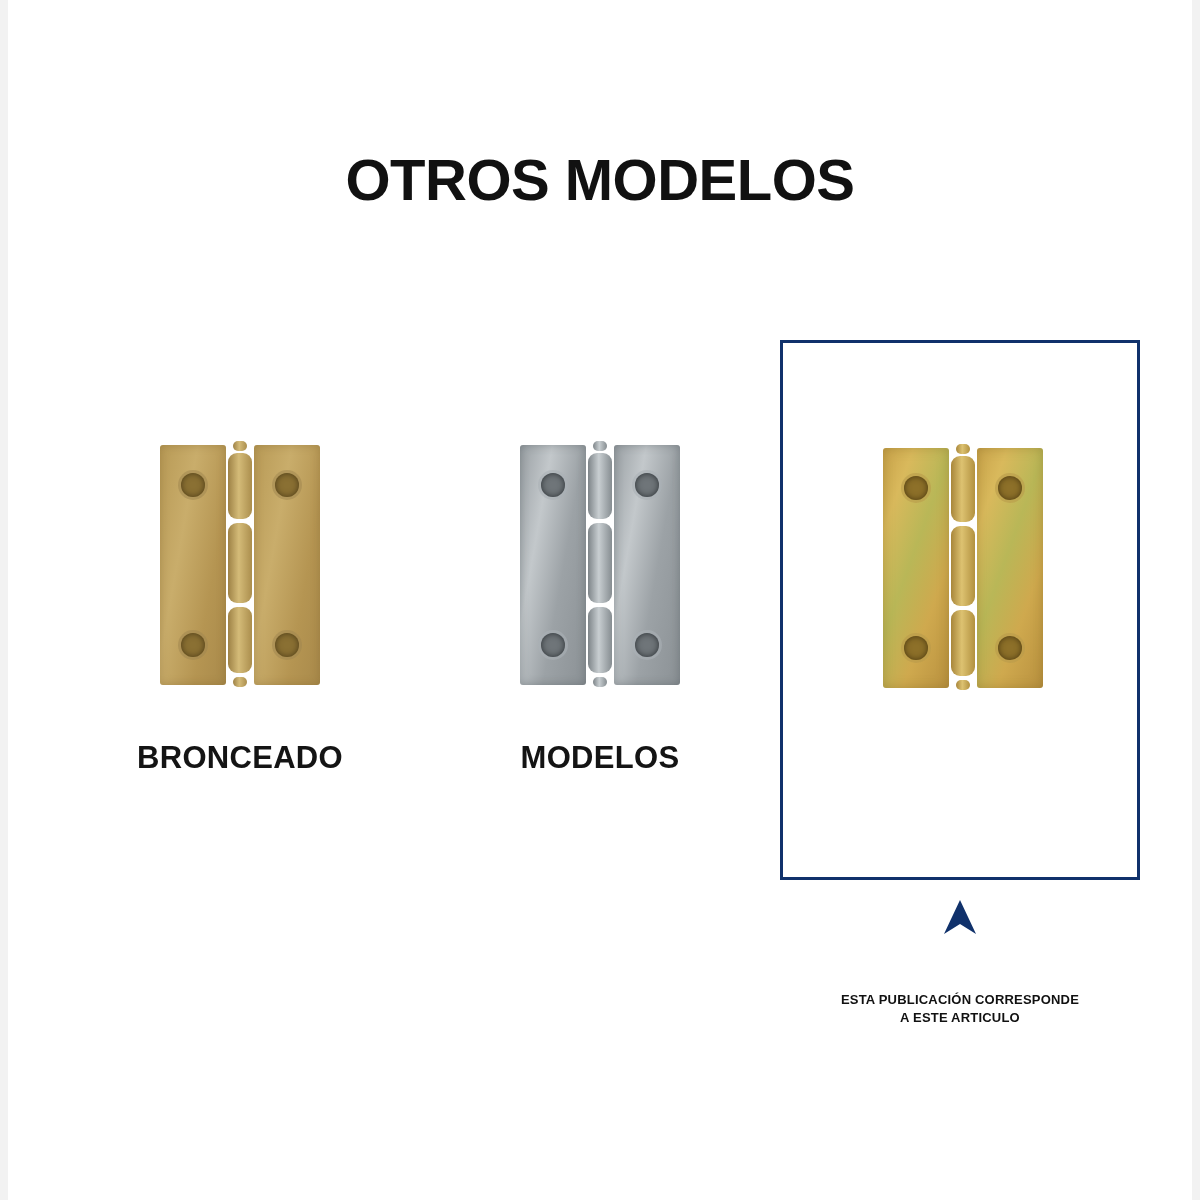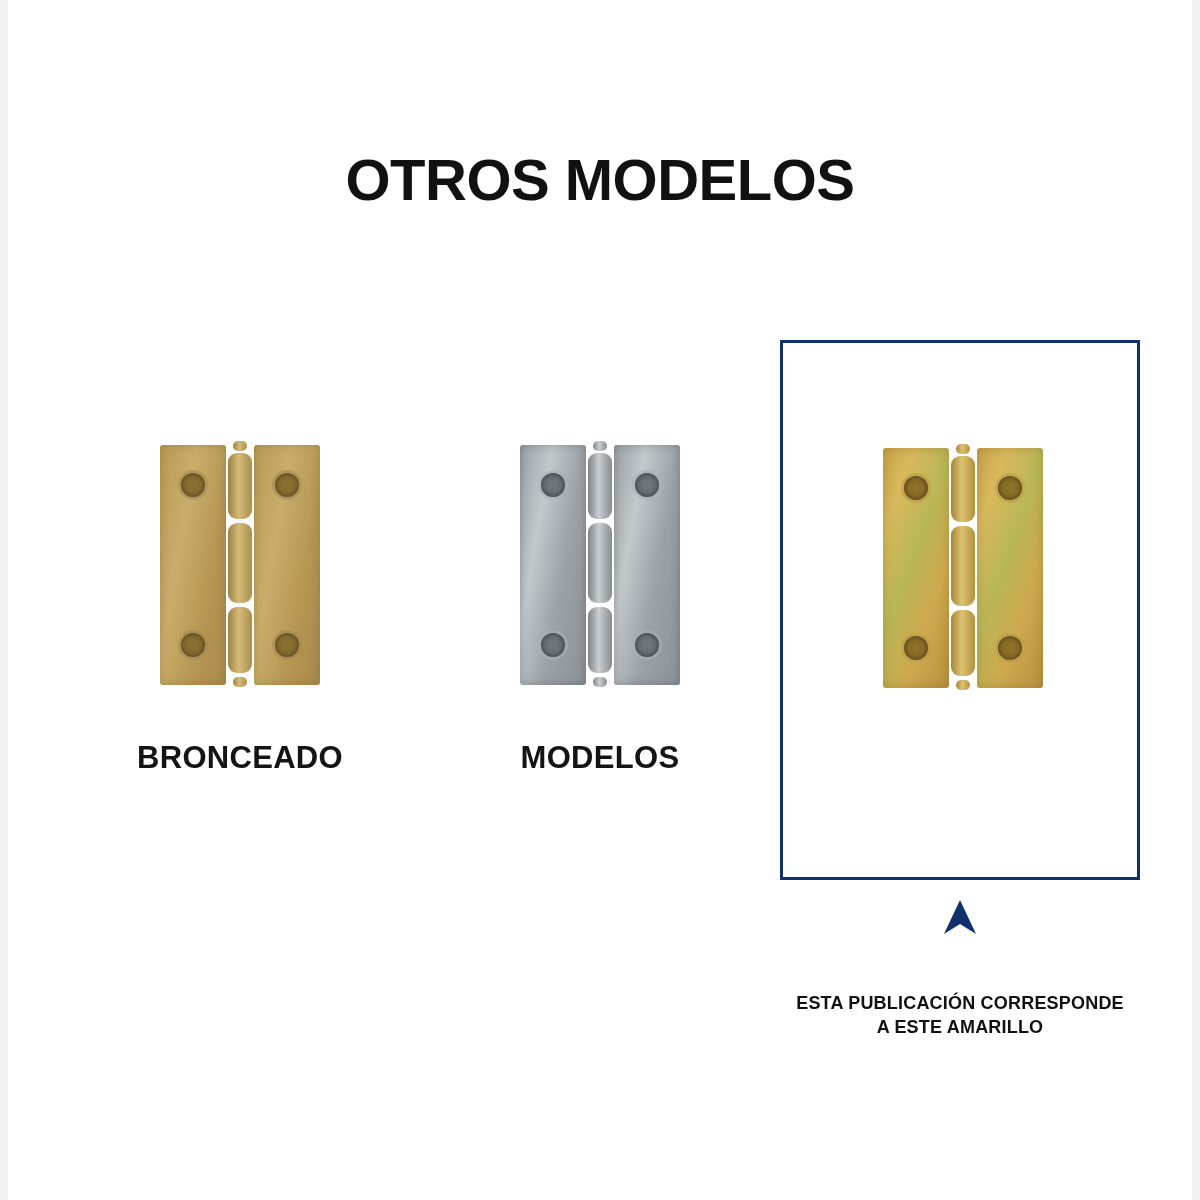--- a/index.html
+++ b/index.html
@@ -145,21 +145,21 @@
     left: 780px;
     top: 900px;
     width: 360px;
     text-align: center;
   }
   .arrow {
     display: block;
     margin: 0 auto 12px auto;
   }
   .arrow-caption {
-    font-size: 18px;
+    font-size: 13px;
     font-weight: 800;
     line-height: 1.35;
     color: #111111;
     letter-spacing: 0.2px;
     margin-top: 45px;
   }
   .arrow-caption .l2 { display: block; }
 </style>
 </head>
 <body>
@@ -236,15 +236,15 @@
   </div>
 
 </div>
 
 <div class="arrow-wrap">
   <svg class="arrow" width="36" height="46" viewBox="0 0 36 46">
     <path d="M18 0 L34 34 L18 24 L2 34 Z" fill="#10316b"></path>
   </svg>
   <div class="arrow-caption">
     <span>ESTA PUBLICACIÓN CORRESPONDE</span>
-    <span class="l2">A ESTE AMARILLO</span>
+    <span class="l2">A ESTE ARTICULO</span>
   </div>
 </div>
 
 </body></html>

